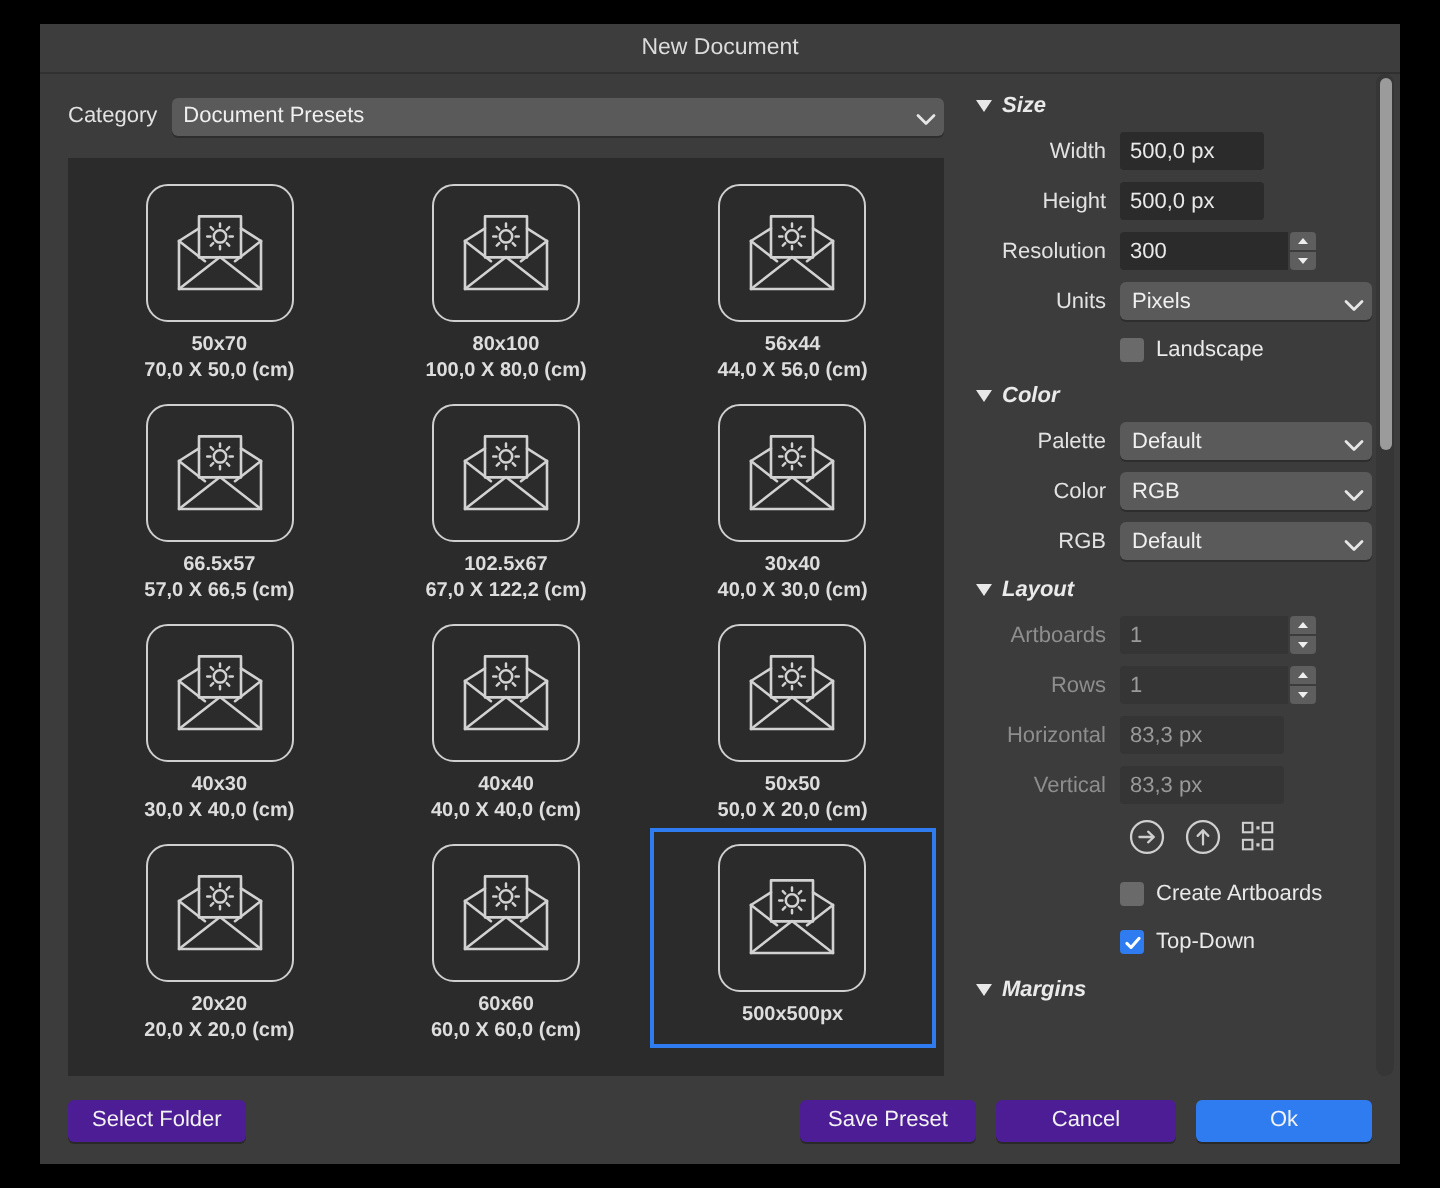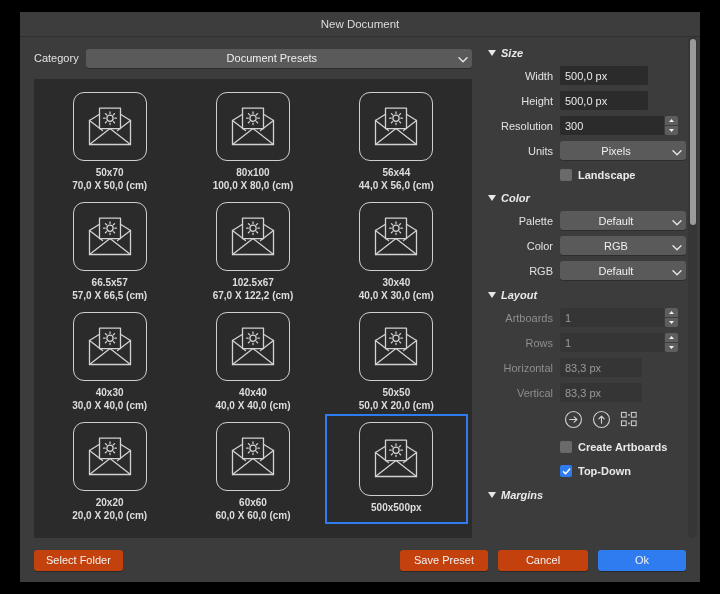--- a/index.html
+++ b/index.html
@@ -65,21 +65,20 @@
     position: relative;
     background: #5a5a5a;
     border-radius: 3px;
     height: 19px;
     display: flex;
     align-items: center;
     padding: 0 20px 0 6px;
     color: #f0f0f0;
     font-size: 11px;
     box-shadow: 0 1px 0 rgba(0,0,0,0.25);
-    justify-content: center;
   }
   .select .chev {
     position: absolute;
     right: 6px; top: 50%;
     transform: translateY(-50%);
     width: 9px; height: 9px;
   }
   #category-select { flex: 1 1 auto; }
 
   
@@ -166,26 +165,26 @@
   .prow .lbl.dim { color: #8e8e8e; }
   .textfield {
     background: #2b2b2b;
     height: 19px;
     border-radius: 2px;
     display: flex;
     align-items: center;
     padding: 0 5px;
     color: #e9e9e9;
     font-size: 11px;
-    width: 88px;
+    width: 72px;
   }
   .textfield.dim { color: #9a9a9a; background: #353535; }
   .textfield.wide { width: 82px; }
   .stepwrap { display: flex; align-items: center; }
-  .stepwrap .textfield { width: 104px; border-radius: 2px 0 0 2px; }
+  .stepwrap .textfield { width: 84px; border-radius: 2px 0 0 2px; }
   .stepper {
     width: 13px; height: 19px;
     display: flex;
     flex-direction: column;
     margin-left: 1px;
   }
   .stepper div {
     flex: 1;
     background: #5e5e5e;
     display: flex;
@@ -194,21 +193,20 @@
   }
   .stepper div:first-child { border-radius: 2px 2px 0 0; border-bottom: 1px solid #3c3c3c; }
   .stepper div:last-child { border-radius: 0 0 2px 2px; }
   .prow .select { flex: 1 1 auto; }
   .checkrow {
     display: flex;
     align-items: center;
     height: 18px;
     margin-bottom: 6px;
     padding-left: 72px;
-    font-weight: bold;
   }
   .checkbox {
     width: 12px; height: 12px;
     border-radius: 2px;
     background: #6a6a6a;
     margin-right: 6px;
     flex: 0 0 auto;
     display: flex;
     align-items: center;
     justify-content: center;
@@ -244,21 +242,21 @@
   #footer {
     flex: 0 0 auto;
     height: 44px;
     display: flex;
     align-items: center;
     padding: 0 14px;
   }
   .btn {
     height: 21px;
     border-radius: 3px;
-    background: #c2410c;
+    background: #4c1d95;
     color: #f2f2f2;
     font-size: 11px;
     display: flex;
     align-items: center;
     justify-content: center;
     padding: 0 12px;
     box-shadow: 0 1px 0 rgba(0,0,0,0.3);
   }
   .btn.primary { background: #2e7cf0; }
   #footer .spacer { flex: 1 1 auto; }

